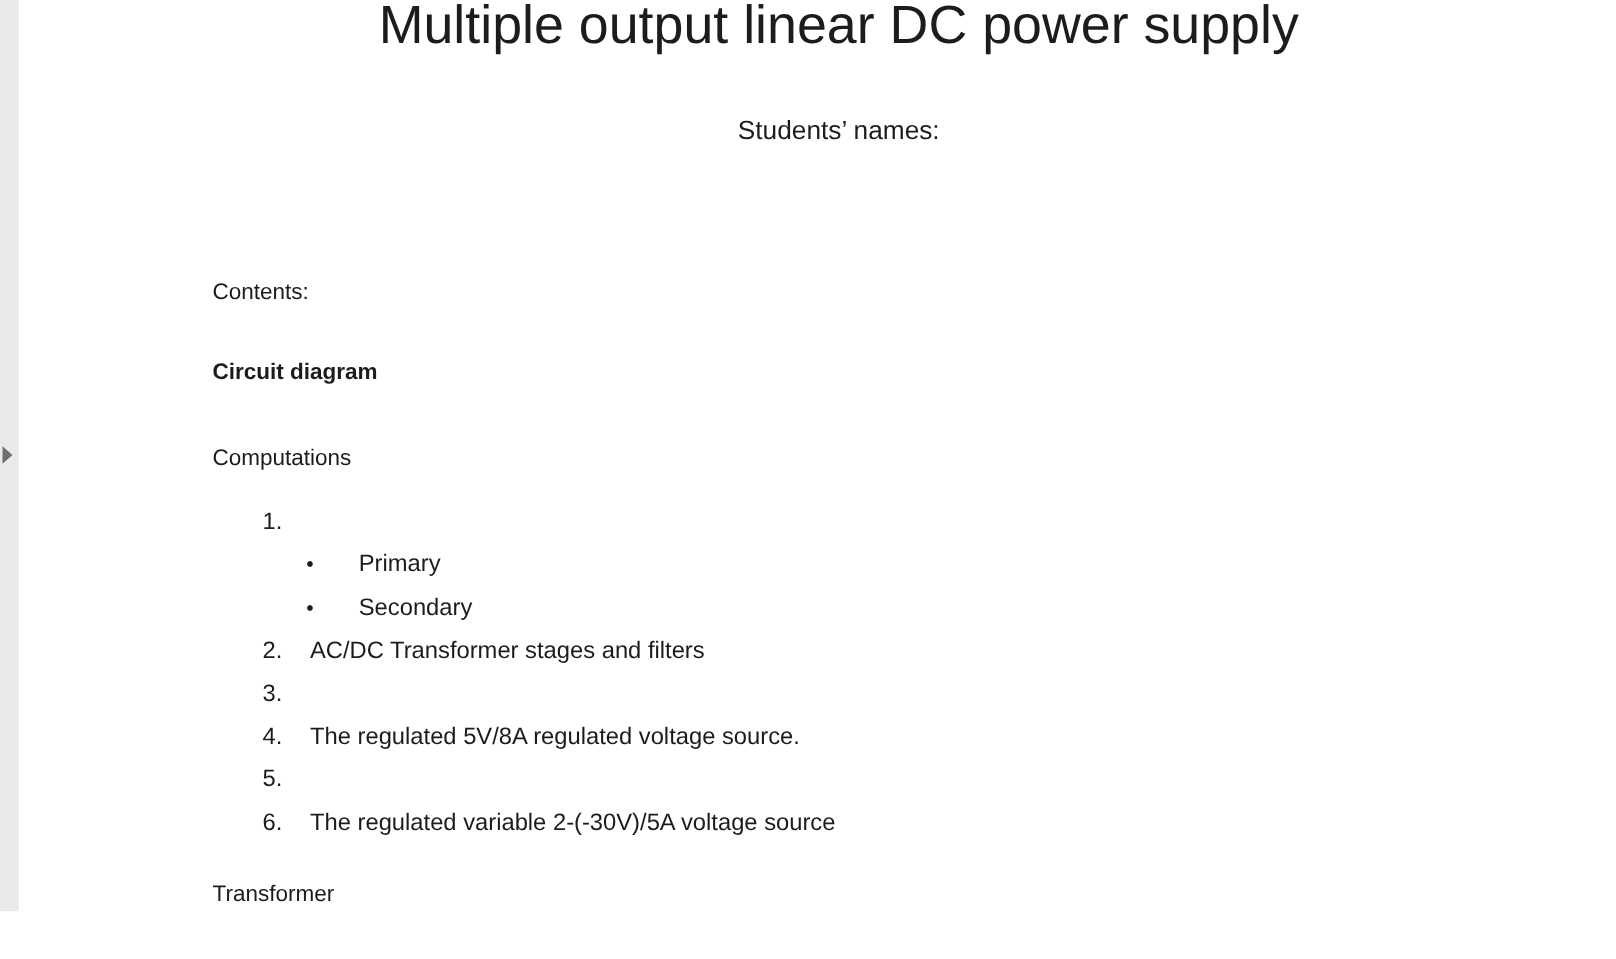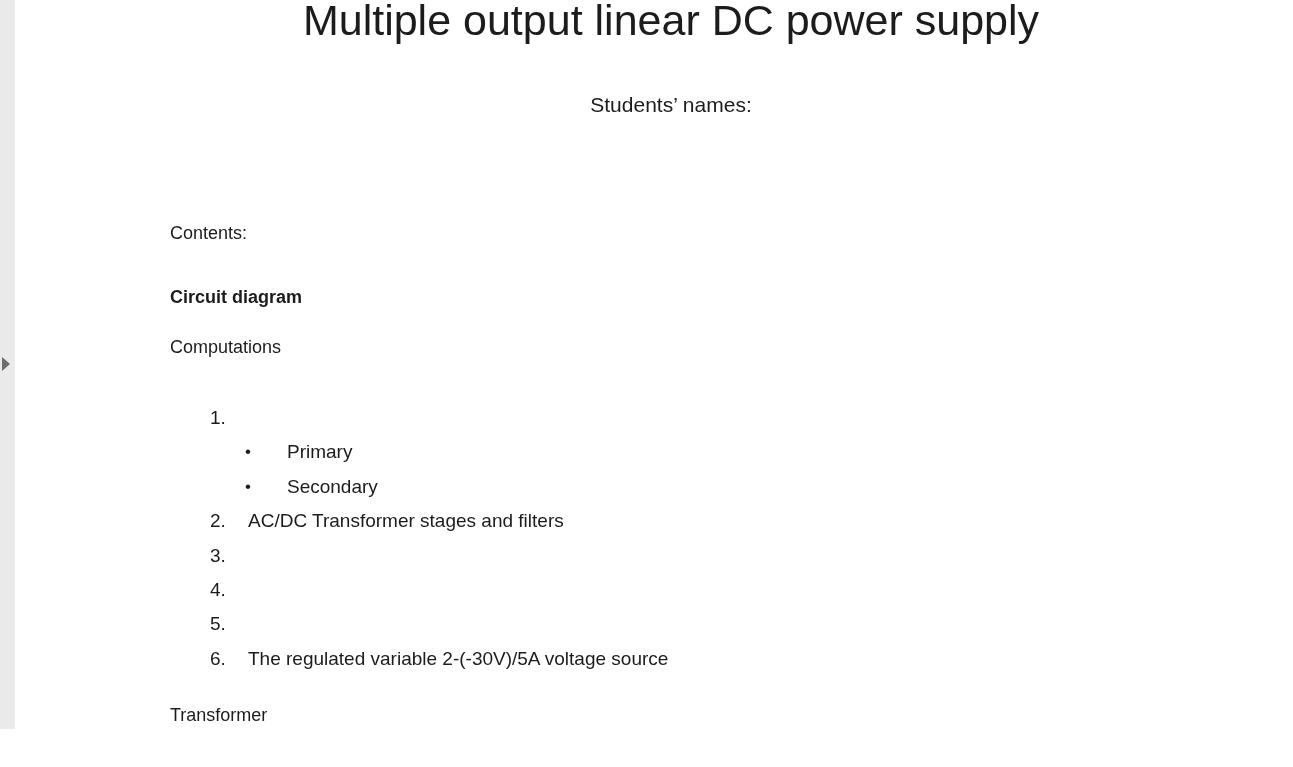--- a/index.html
+++ b/index.html
@@ -49,21 +49,21 @@
   }
   .heading {
     position: absolute;
     left: 170px;
     font-size: 18px;
     line-height: 30px;
     white-space: nowrap;
   }
   .h-contents     { top: 218px; }
   .h-circuit      { top: 282px; font-weight: bold; }
-  .h-computations { top: 332px; }
+  .h-computations { top: 351px; }
   .h-components   { top: 700px; }
 
   .comp-list {
     position: absolute;
     left: 210px;
     top: 401px;
     font-size: 19px;
   }
   .list-row {
     display: flex;
@@ -102,20 +102,21 @@
   </div>
   <div class="list-row">
     <span class="marker">2.</span>
     <span>AC/DC Transformer stages and filters</span>
   </div>
   <div class="list-row">
     <span class="marker">3.</span>
   </div>
   <div class="list-row">
     <span class="marker">4.</span>
+    <span>The regulated 5V/8A regulated voltage source.</span>
   </div>
   <div class="list-row">
     <span class="marker">5.</span>
   </div>
   <div class="list-row">
     <span class="marker">6.</span>
     <span>The regulated variable 2-(-30V)/5A voltage source</span>
   </div>
 </div>
 

